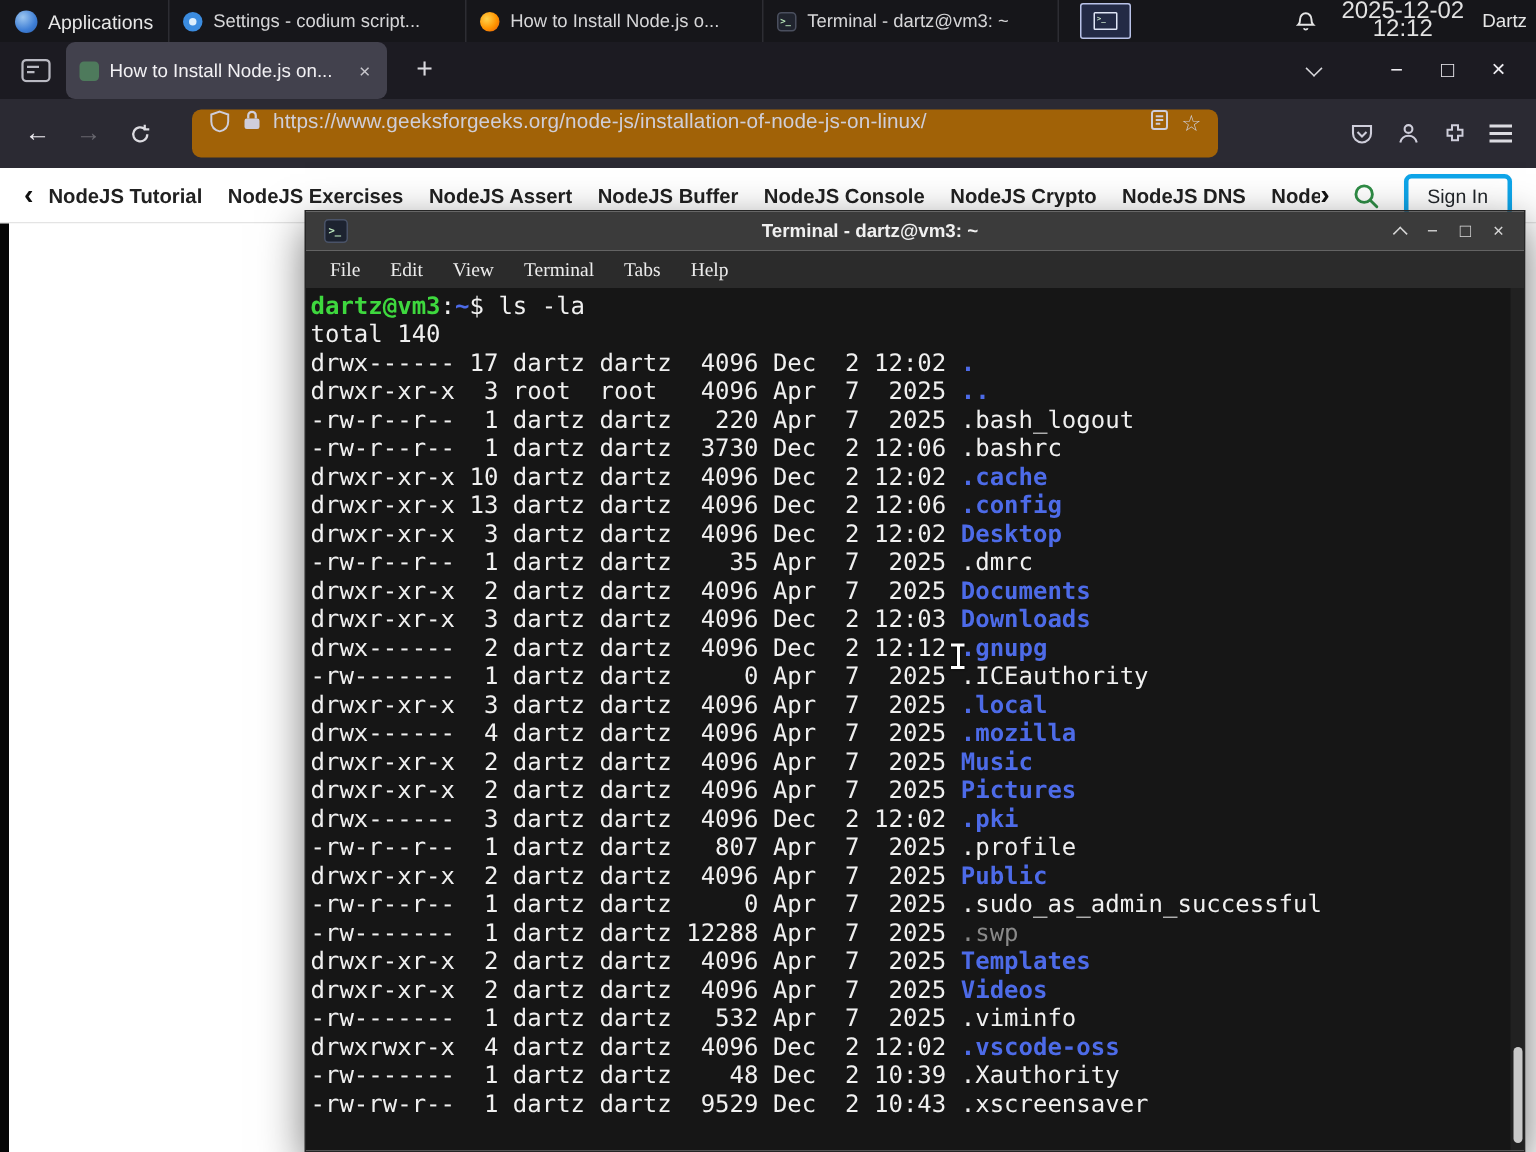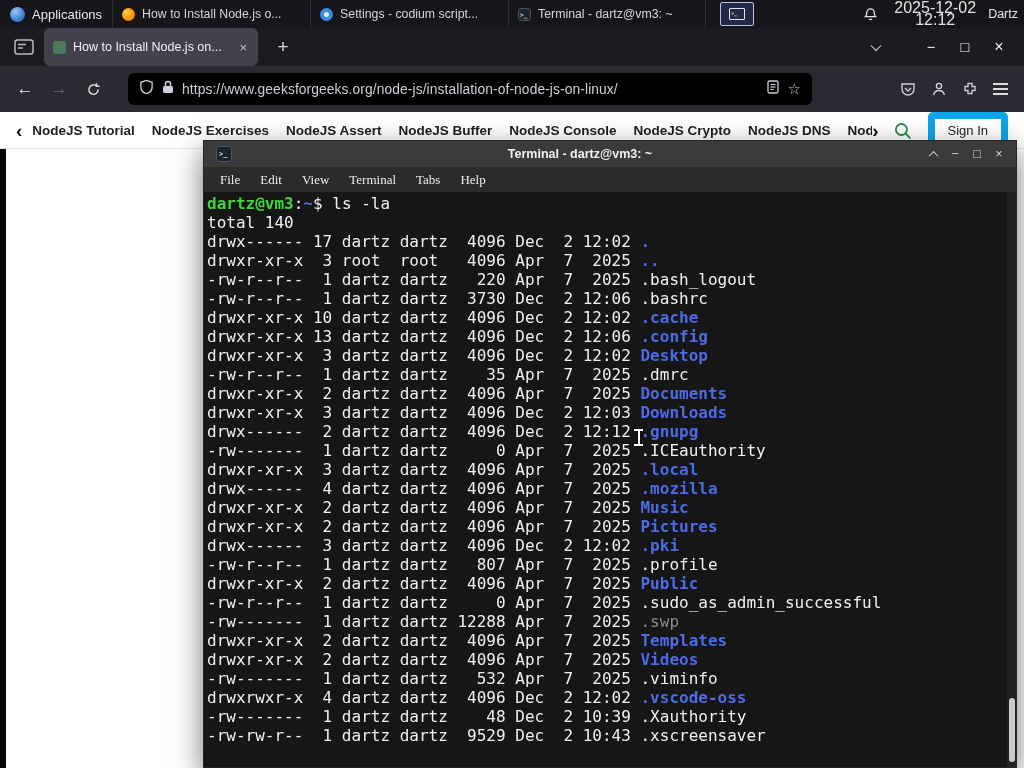--- a/index.html
+++ b/index.html
@@ -52,40 +52,40 @@
                transform:rotate(45deg) translate(-1px,-1px); }
   .wc { width:34px; text-align:center; font-size:14.5px; color:#eeedf2; }
   .wc-close { font-size:16px; }
 
   
   .toolbar { position:absolute; top:66px; left:0; right:0; height:46px; background:#2b2a33;
              display:flex; align-items:center; padding:0 8px; }
   .navbtn { width:34px; height:34px; display:grid; place-items:center; font-size:17px;
             color:#eceaf0; border-radius:4px; }
   .navbtn.dim { color:#67666e; }
-  .urlbar { width:684px; height:32px; margin-left:18px; background:#000000; border-radius:6px;
-            display:flex; align-items:center; gap:8px; padding:0 11px; }
+  .urlbar { width:684px; height:32px; margin-left:18px; background:#a16207; border-radius:6px;
+            display:flex; gap:8px; padding:0 11px; }
   .url { flex:1; font-size:13.8px; color:#cfced8; white-space:nowrap; overflow:hidden;
          text-overflow:ellipsis; letter-spacing:.1px; }
   .star { font-size:15px; color:#cfced8; }
   .tbico { width:31px; height:31px; display:grid; place-items:center; }
   .hamb-lines { width:15px; height:1.8px; background:#dcdbe1;
                 box-shadow:0 -5px 0 #dcdbe1, 0 5px 0 #dcdbe1; }
 
   
   .sitenav { position:absolute; top:112px; left:0; right:0; height:37px; background:#fff;
              border-bottom:1px solid #e4e4e4; display:flex; align-items:center; padding:0 16px; }
   .snitems { display:flex; align-items:center; flex:1; overflow:hidden; white-space:nowrap; }
   .nav-item { margin-right:17px; font-size:13.5px; font-weight:600; color:#212121; text-decoration:none; }
   .snchev { font-size:19px; font-weight:bold; color:#111; line-height:1; }
   .snchev.left::before { content:"\2039"; }
   .snchev.left { margin-right:10px; }
   .snchev.right::before { content:"\203A"; }
   .snsearch { margin:0 16px 0 14px; display:grid; place-items:center; }
-  .signin { border:7px solid #0ea5e9; border-radius:5px; padding:4px 13px; font-size:13px;
+  .signin { border:3px solid #0ea5e9; border-radius:5px; padding:4px 13px; font-size:13px;
             color:#22262a; background:#fff; box-shadow:0 1px 2px rgba(0,0,0,.06); }
 
   
   .page { position:absolute; top:149px; bottom:0; left:6px; right:0; background:#ffffff; }
   .strip { position:absolute; top:149px; bottom:0; left:0; width:6px; background:#060606; }
 
   
   .termwin { position:absolute; left:203px; top:140px; width:814px; height:628px; z-index:50;
              display:flex; flex-direction:column; border:1px solid #262626;
              box-shadow:0 10px 28px rgba(0,0,0,.55); }
@@ -125,26 +125,26 @@
 </head>
 <body>
 
 <div class="panel">
   <div class="apps">
     <span class="apps-icon"></span>
     <span>Applications</span>
   </div>
   <div class="winlist">
       <div class="win-btn">
+        <span class="app-icon icon-settings"></span>
+        <span class="win-title">Settings - codium script...</span>
+      </div>
+      <div class="win-btn">
         <span class="app-icon icon-firefox"></span>
         <span class="win-title">How to Install Node.js o...</span>
-      </div>
-      <div class="win-btn">
-        <span class="app-icon icon-settings"></span>
-        <span class="win-title">Settings - codium script...</span>
       </div>
       <div class="win-btn">
         <span class="app-icon icon-terminal"></span>
         <span class="win-title">Terminal - dartz@vm3: ~</span>
       </div>
     </div>
   <div class="tray-term">
     <span class="tray-glyph"></span>
   </div>
   <div class="spacer"></div>

